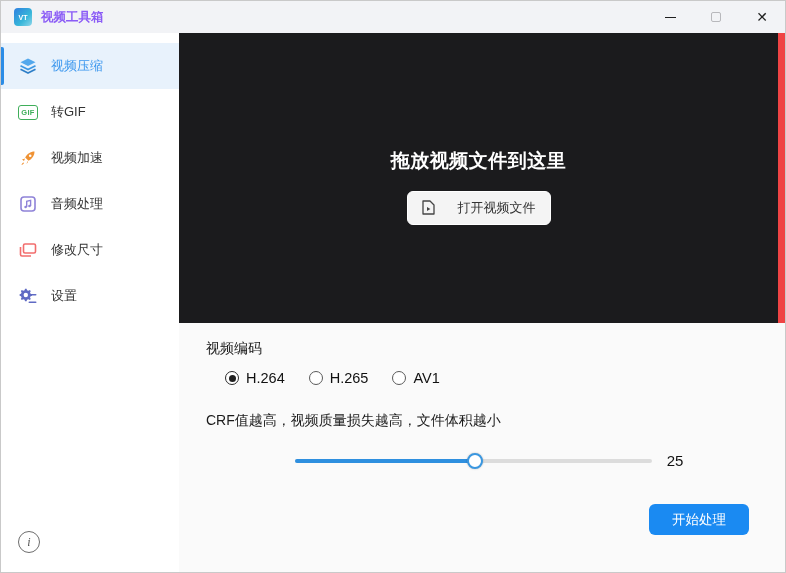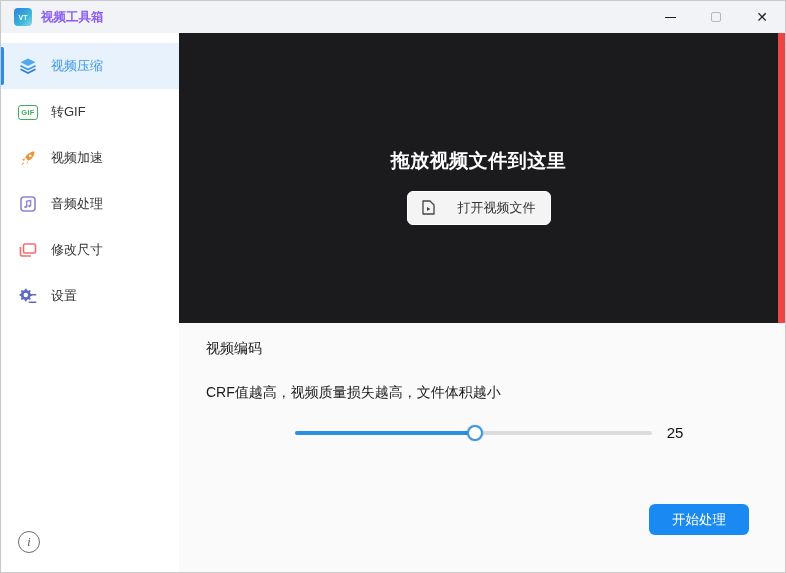--- a/index.html
+++ b/index.html
@@ -165,20 +165,34 @@
                 <path d="M5 7 L8.4 9 L5 11 Z" fill="#444"></path>
               </svg>
           </span>
           <span>打开视频文件</span>
         </button>
       </div>
 
       <div class="panel">
         <div class="enc-label">视频编码</div>
 
+        <div class="radio-row">
+          <label class="radio-opt checked">
+            <span class="radio-circle"></span>
+            <span>H.264</span>
+          </label>
+          <label class="radio-opt">
+            <span class="radio-circle"></span>
+            <span>H.265</span>
+          </label>
+          <label class="radio-opt">
+            <span class="radio-circle"></span>
+            <span>AV1</span>
+          </label>
+        </div>
 
         <div class="crf-hint">CRF值越高，视频质量损失越高，文件体积越小</div>
 
         <div class="slider-row">
           <div class="slider-track">
             <div class="slider-fill" id="slider-fill" style="width: 50.4%;"></div>
             <div class="slider-thumb" id="slider-thumb" style="left: 50.4%;"></div>
           </div>
           <div class="slider-value">25</div>
         </div>

